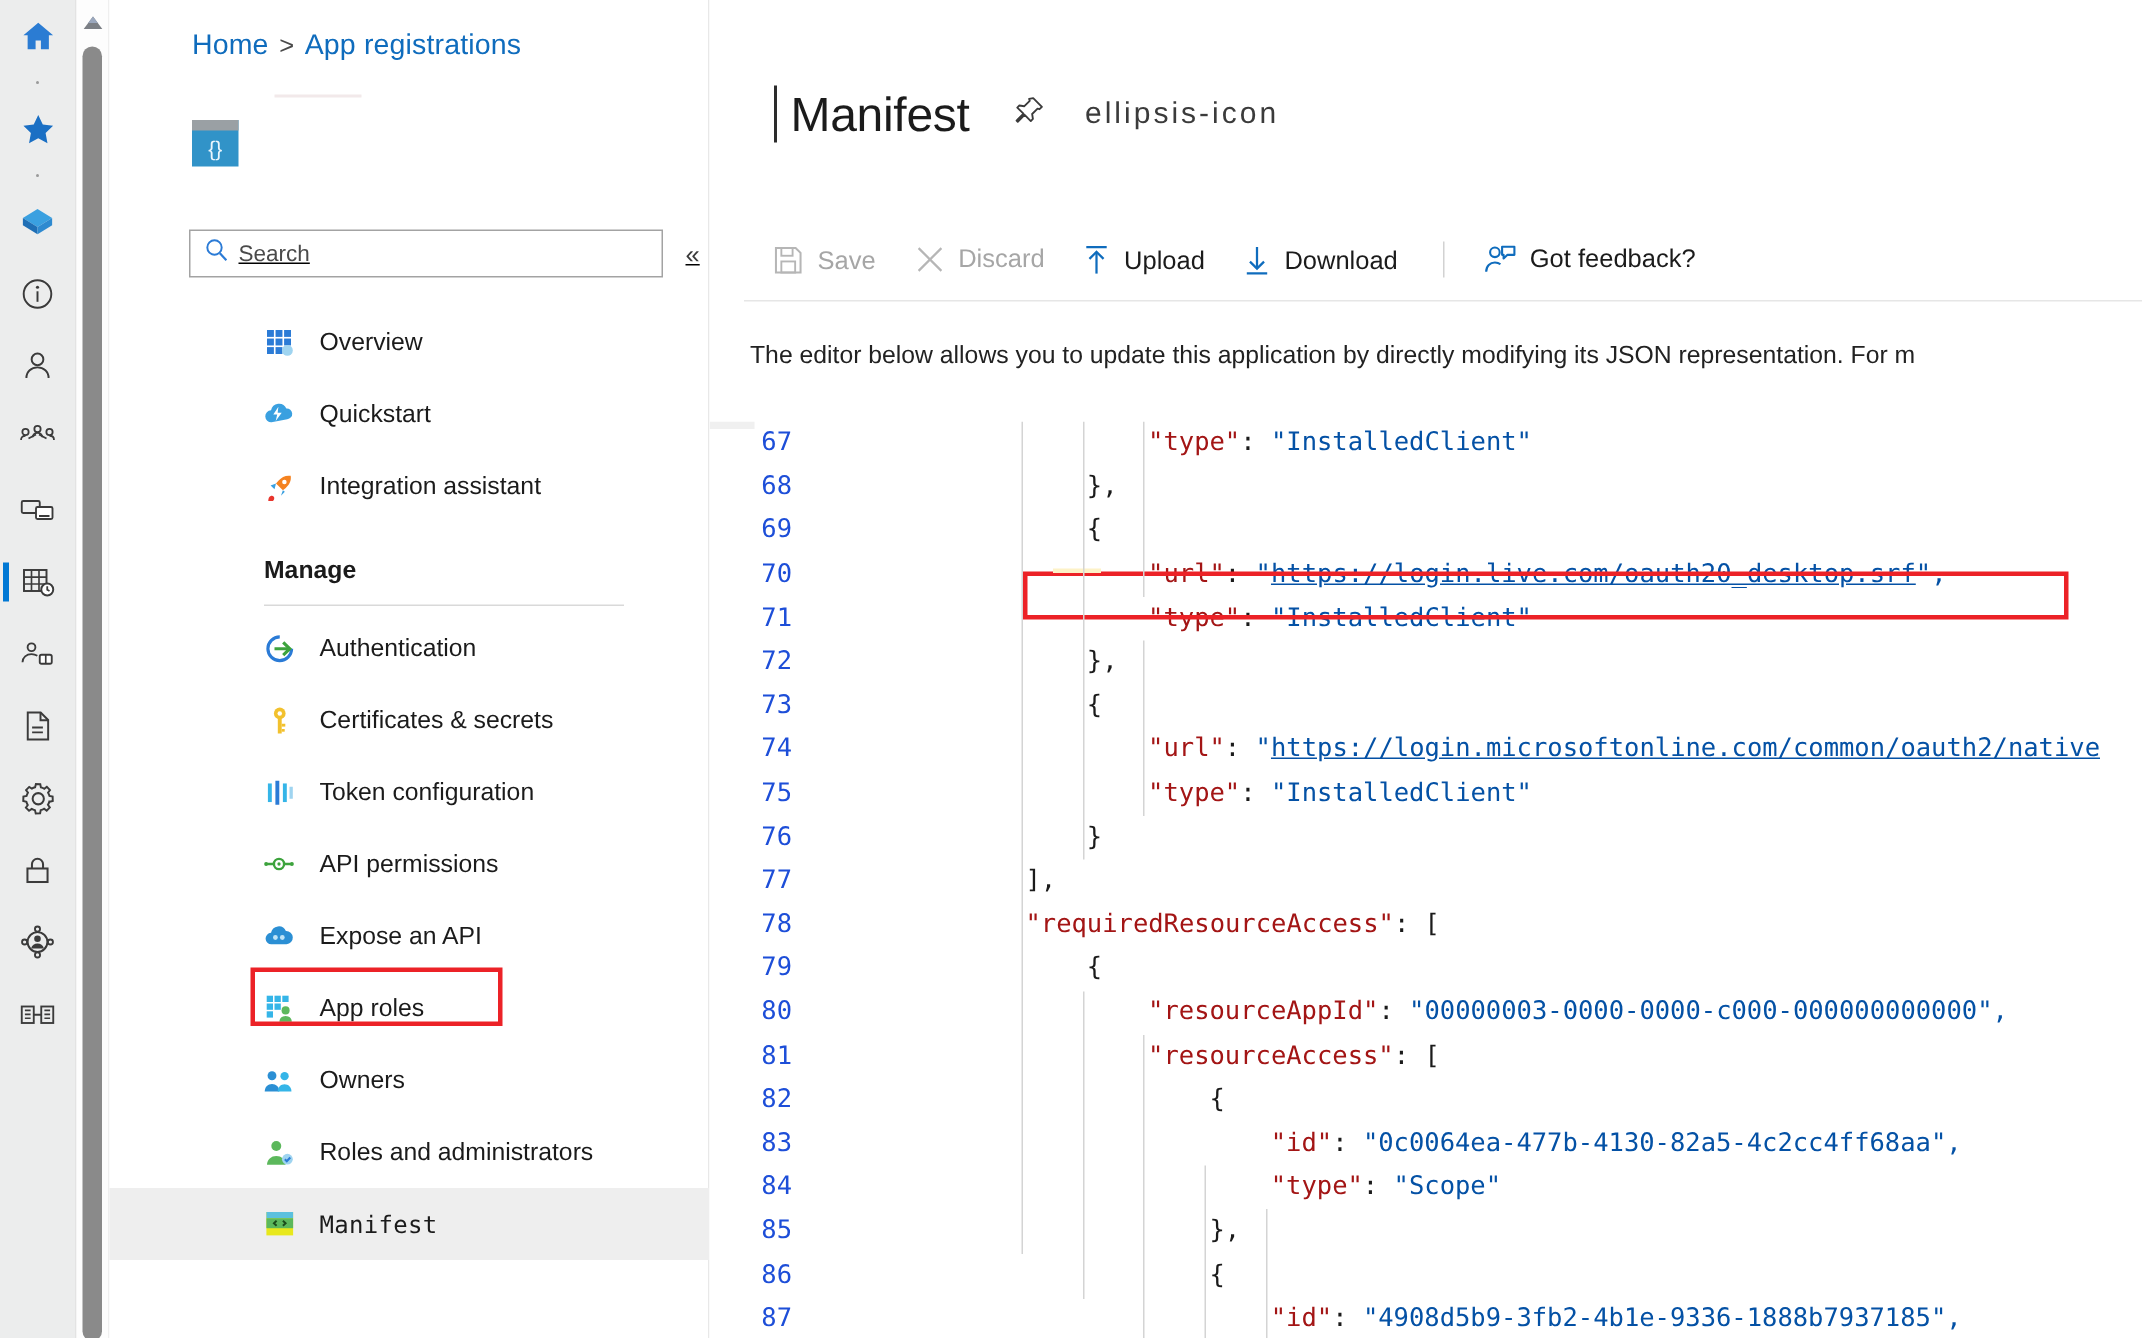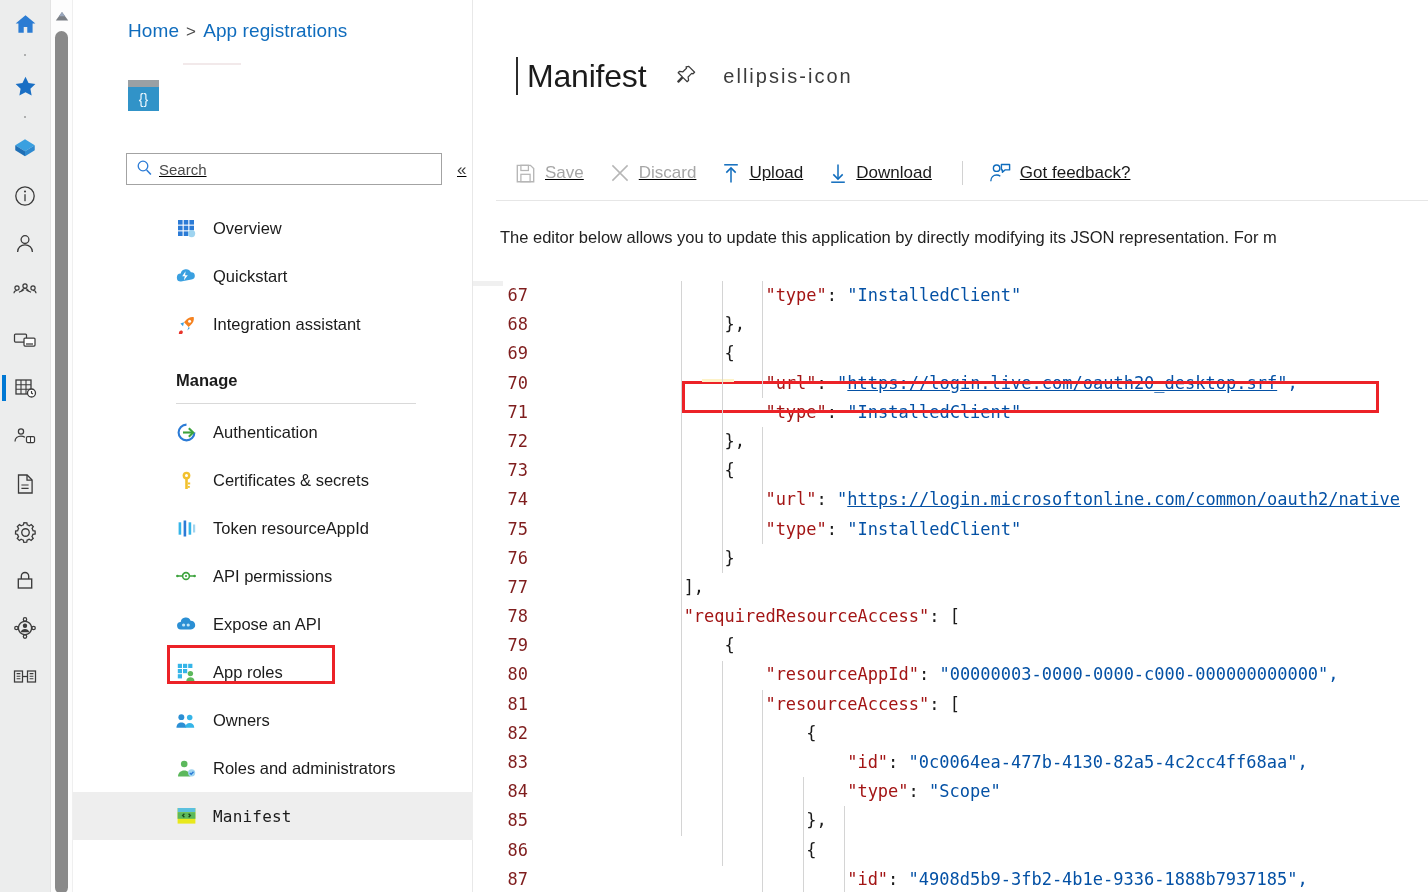--- a/index.html
+++ b/index.html
@@ -101,21 +101,21 @@
     position:absolute;left:43px;top:57px;display:flex;align-items:center;
   }
   .ptitle .bar{width:2px;height:38px;background:#2c2c2c;margin-right:9px;}
   .ptitle .t{font-size:32px;color:#1b1b1b;font-weight:normal;letter-spacing:-.2px;}
   .ptitle .pin{margin-left:30px;cursor:pointer;}
   .ptitle .dots{margin-left:26px;font-size:20px;color:#3b3b3b;letter-spacing:2px;cursor:pointer;line-height:.4;}
 
   .toolbar{
     position:absolute;left:42px;top:152px;display:flex;align-items:center;height:42px;
   }
-  .tbtn{display:flex;align-items:center;margin-right:26px;cursor:pointer;white-space:nowrap;text-decoration:underline;}
+  .tbtn{display:flex;align-items:flex-end;margin-right:26px;cursor:pointer;white-space:nowrap;}
   .tbtn .tico{margin-right:9px;display:flex;align-items:center;}
   .tbtn .tlbl{font-size:17px;color:#1b1b1b;}
   .tbtn.disabled{cursor:default;}
   .tbtn.disabled .tlbl{color:#a6a6a6;}
   .tsep{width:1px;height:24px;background:#d2d2d2;margin:0 26px 0 4px;}
   .tbrule{position:absolute;left:23px;top:200px;width:1405px;height:1px;background:#e6e6e6;}
 
   .intro{
     position:absolute;left:27px;top:228px;font-size:16.5px;color:#222;white-space:nowrap;
   }
@@ -125,21 +125,21 @@
     position:absolute;left:0px;top:281px;right:0;bottom:0;
     background:#ffffff;overflow:hidden;
     font-family:"DejaVu Sans Mono","Liberation Mono",monospace;
   }
   .ed-topshadow{
     position:absolute;left:0;top:0;width:30px;height:5px;background:#f0f0f0;
   }
   .ed-row{height:29.2px;position:relative;white-space:pre;}
   .gutter{
     position:absolute;left:0;top:0;width:55px;text-align:right;
-    font-size:17px;color:#7f1d1d;line-height:29.2px;
+    font-size:17px;color:#1d4ed8;line-height:29.2px;
   }
   .code{
     position:absolute;left:88px;top:0;font-size:17px;line-height:29.2px;
     color:#1b1b1b;
   }
   .guide{position:absolute;width:1px;background:#d4d4d4;}
   .k{color:#a31515;}
   .s{color:#0451a5;}
   .p{color:#1b1b1b;}
   .u{color:#0451a5;text-decoration:underline;}
@@ -367,21 +367,21 @@
 
       <div class="navitem">
         <span class="ico">
           <svg width="19" height="19" viewBox="0 0 19 19">
             <rect x="1.6" y="3.3" width="2.6" height="12.4" fill="#35b5e8"></rect>
             <rect x="6.6" y="1.5" width="2.6" height="16" fill="#2b7bd6"></rect>
             <rect x="11.6" y="3.3" width="2.6" height="12.4" fill="#35b5e8"></rect>
             <rect x="16" y="5.5" width="2.2" height="8" fill="#9fd4f0"></rect>
           </svg>
         </span>
-        <span class="lbl">Token resourceAppId</span>
+        <span class="lbl">Token configuration</span>
       </div>
 
       <div class="navitem">
         <span class="ico">
           <svg width="20" height="14" viewBox="0 0 20 14">
             <circle cx="10" cy="7" r="3.4" fill="none" stroke="#3da33d" stroke-width="1.6"></circle>
             <circle cx="10" cy="7" r="1.1" fill="#3da33d"></circle>
             <path d="M0.8 7h5.2M14 7h5.2" stroke="#3da33d" stroke-width="1.6"></path>
             <circle cx="1.4" cy="7" r="1.3" fill="#3da33d"></circle>
             <circle cx="18.6" cy="7" r="1.3" fill="#3da33d"></circle>

